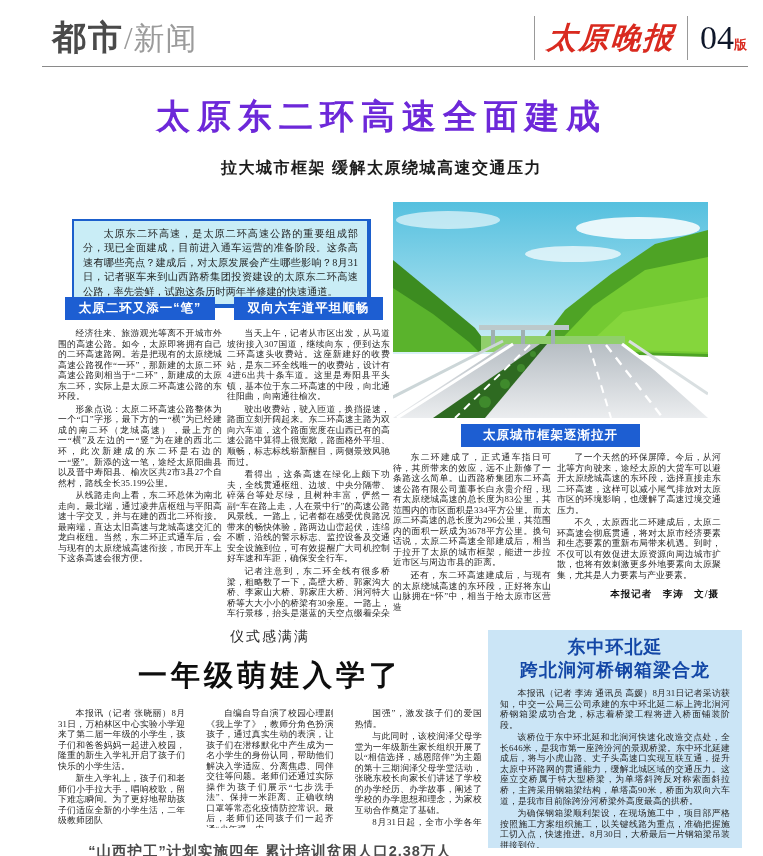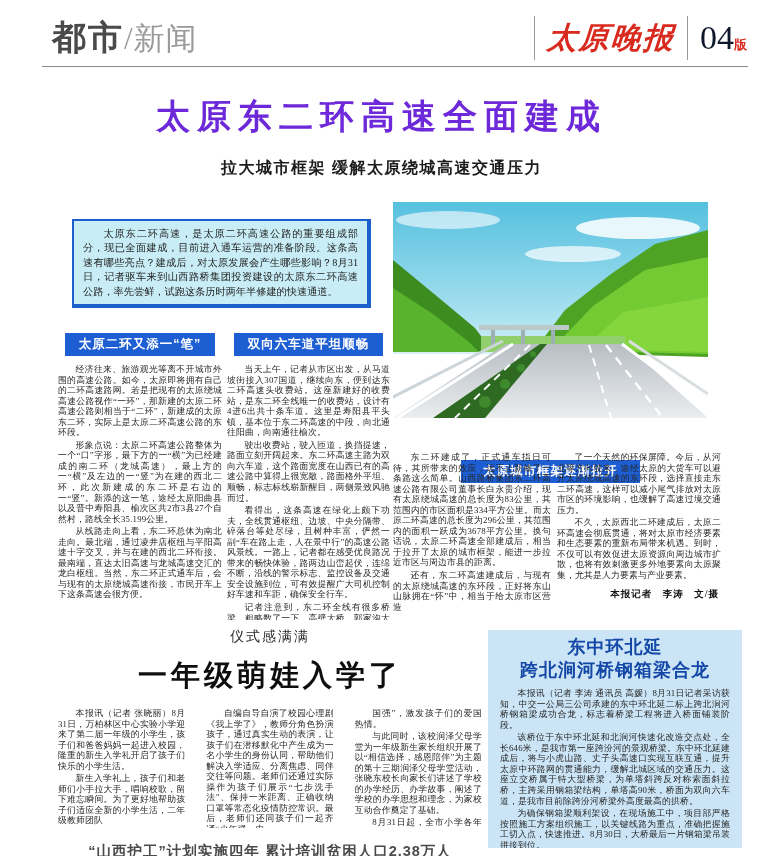--- a/index.html
+++ b/index.html
@@ -37,21 +37,21 @@
   .intro-box { position:absolute; left:72px; top:199px; width:299px; height:89px;
     background:#c9edf6; border:2px solid #1b5fcc; border-right-width:4px; border-bottom-width:4px;
     padding:6px 9px;margin-top:20px; }
   .intro-box p { font-size:10.2px; line-height:1.42; color:#1d1d1d; text-indent:2em;
     text-align:justify; }
   .photo-wrap { position:absolute; left:393px; top:202px; width:315px; height:216px; }
   .photo-wrap svg { display:block; width:100%; height:100%; }
   .caption-row { position:absolute; left:393px; top:424px; width:315px;
     display:flex; justify-content:center; }
   .blue-bar { background:#1d5ed2; color:#fff; font-family:"Liberation Sans", sans-serif;
-    font-weight:bold; font-size:12.5px; letter-spacing:1px; padding:3px 22px; white-space:nowrap;margin-top:36px; }
+    font-weight:bold; font-size:12.5px; letter-spacing:1px; padding:3px 22px; white-space:nowrap; }
   .col { position:absolute; overflow:hidden; }
   .col .sec-bar-row { display:flex; justify-content:center; margin-bottom:8px; }
   .col .sec-bar { padding:3px 14px; }
   .body-text p { font-size:8.8px; line-height:1.2; letter-spacing:0.2px; text-align:justify;
     text-indent:2em; color:#262626; margin-bottom:2px; }
   .col1 { left:58px;  top:297px; width:164px; height:323px; }
   .col2 { left:227px; top:297px; width:163px; height:323px; }
   .col3 { left:393px; top:452px; width:158px; height:170px; }
   .col4 { left:557px; top:452px; width:164px; height:170px; }
   .byline { text-align:right; font-size:9.5px; font-weight:bold; color:#111;

